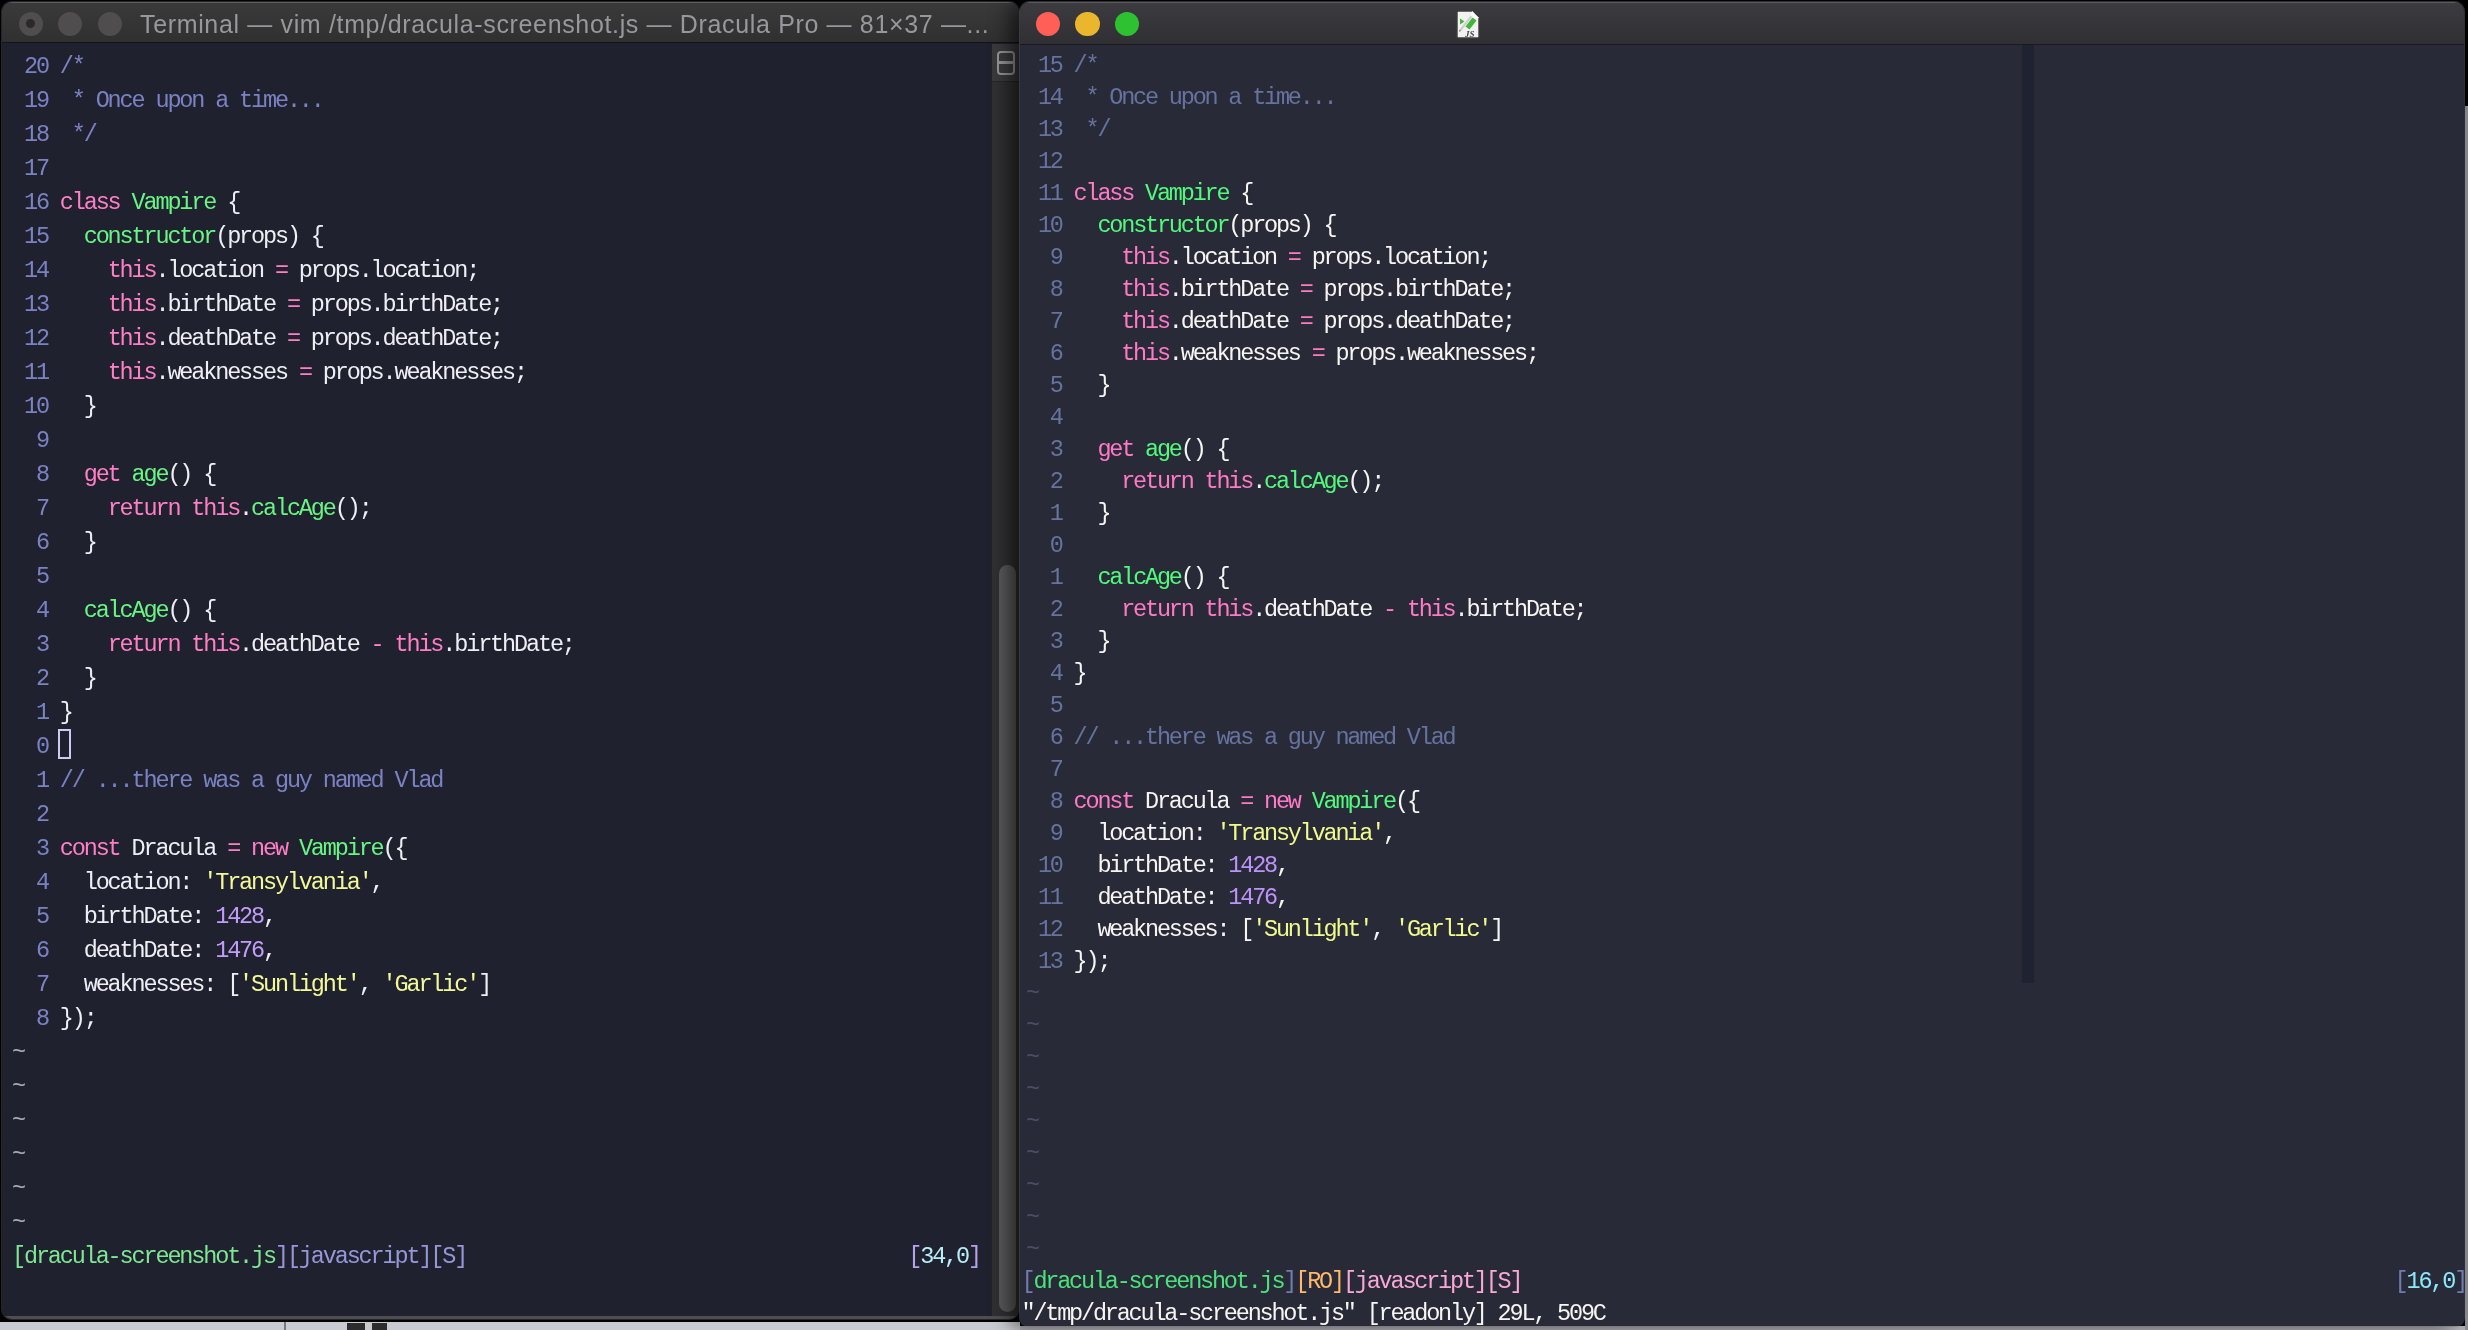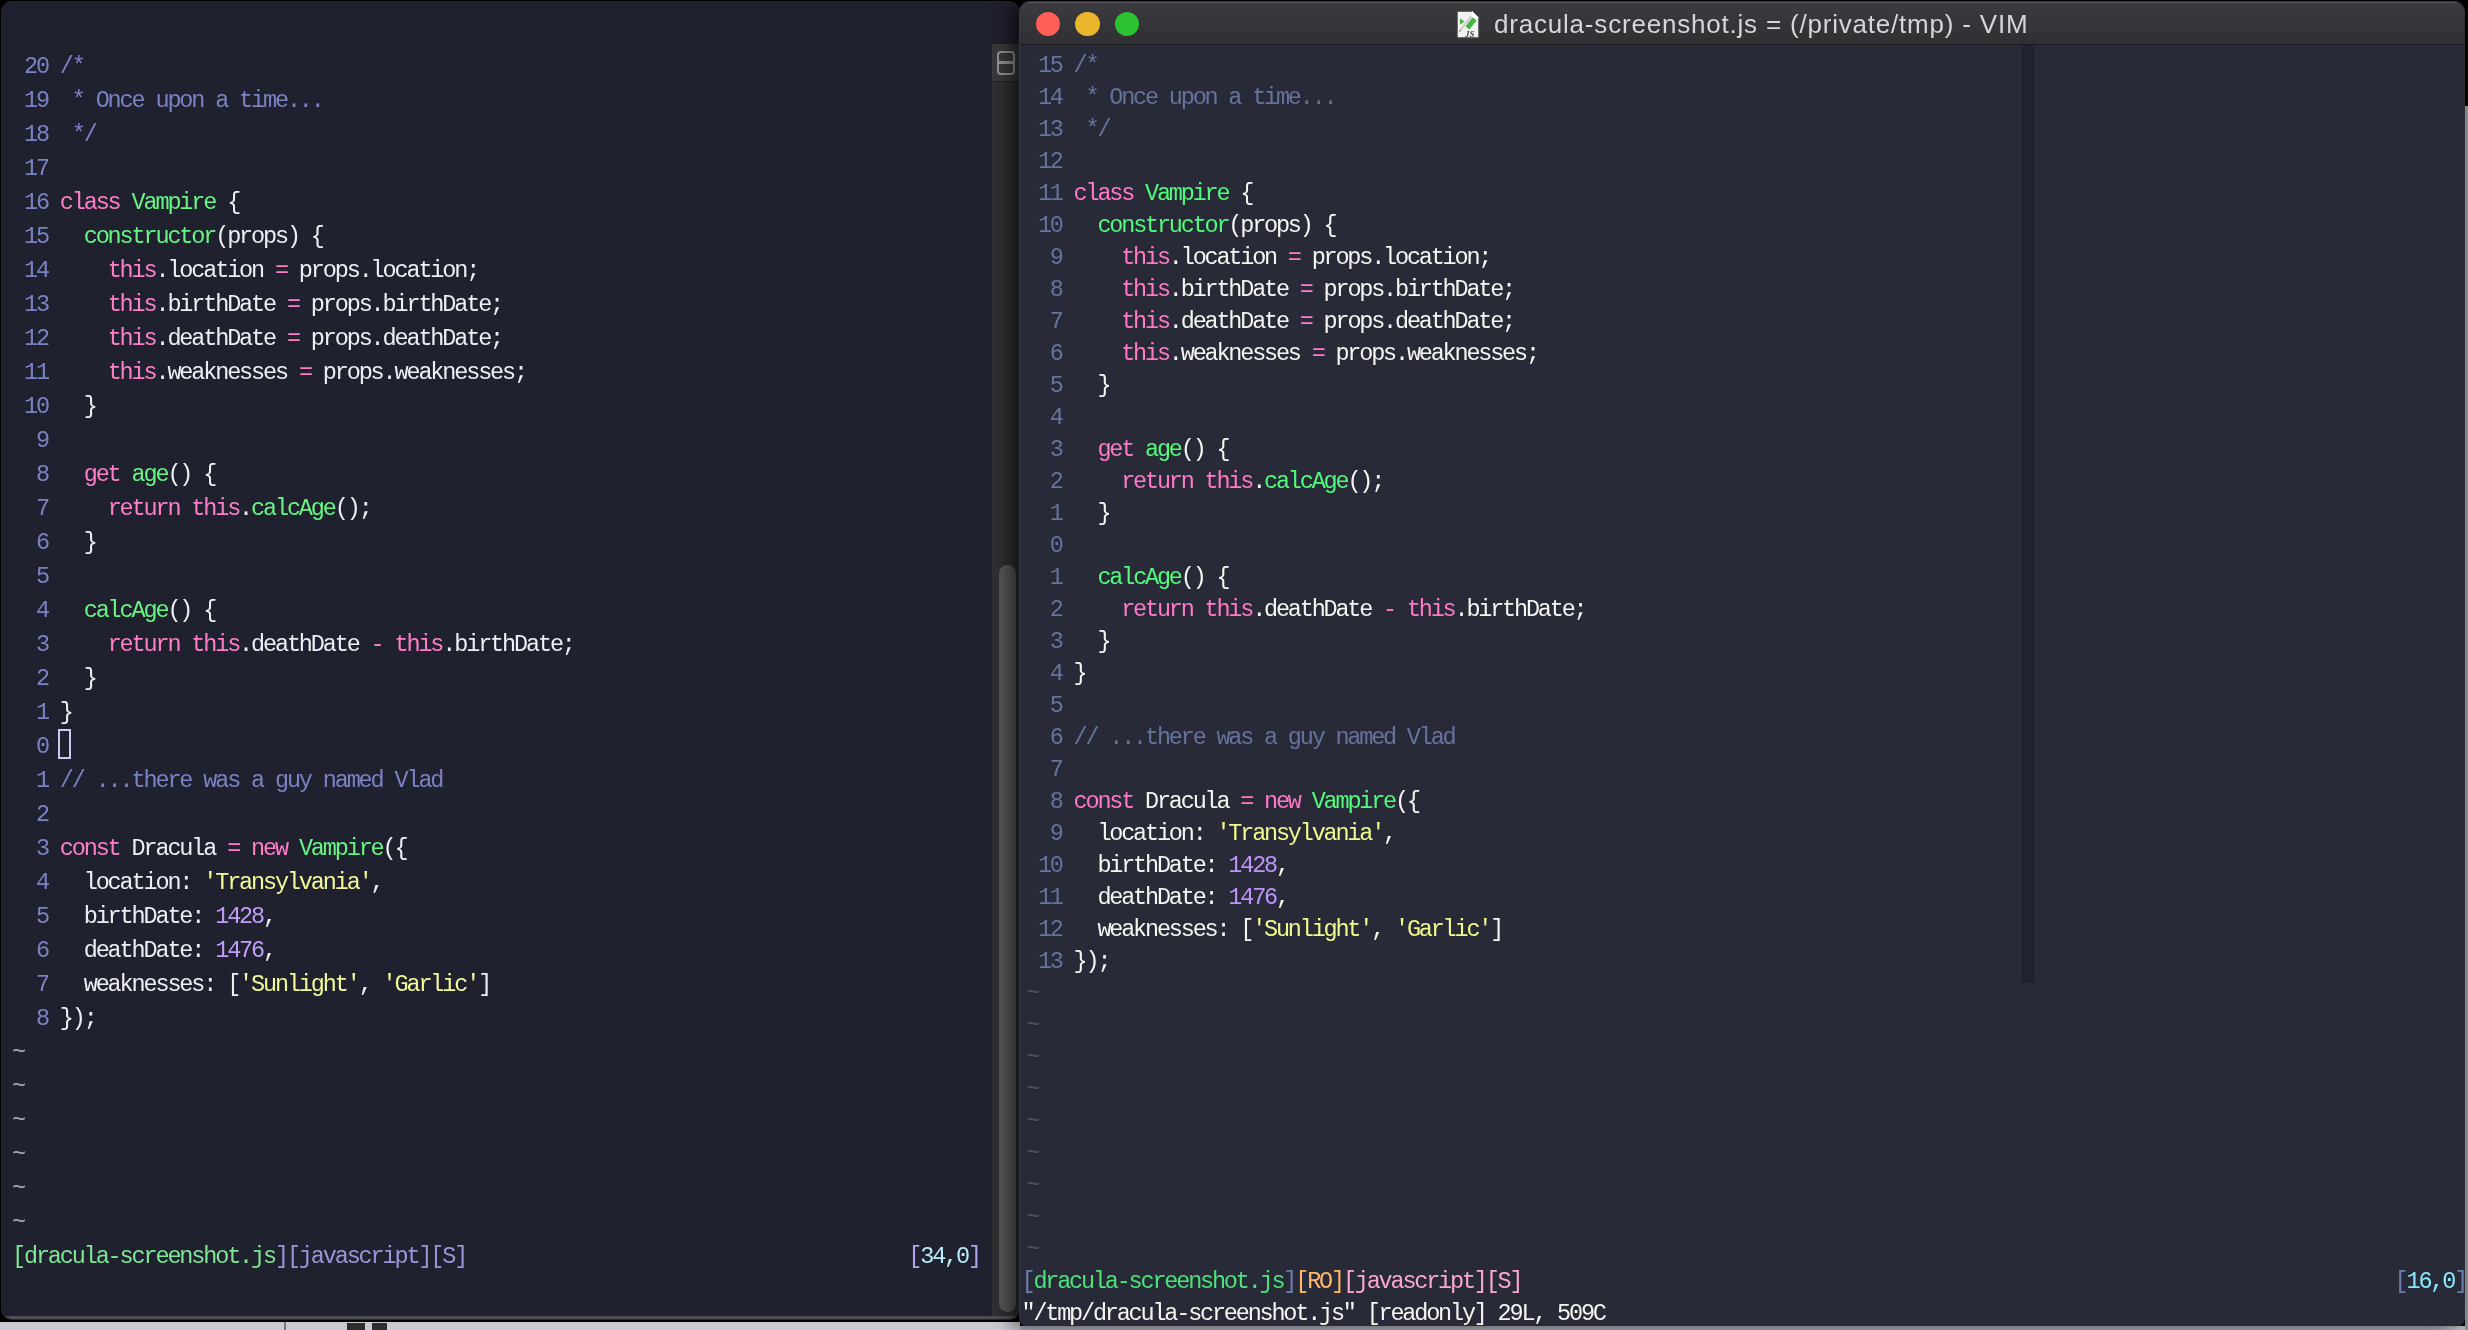--- a/index.html
+++ b/index.html
@@ -1,20 +1,27 @@
 <!DOCTYPE html>
 <html><head><meta charset="utf-8"><style>*{margin:0;padding:0;box-sizing:border-box}html,body{width:2468px;height:1330px;background:#010102;overflow:hidden}i{font-style:normal}.abs{position:absolute}.mono{font-family:"Liberation Mono",monospace;font-size:23.5px;letter-spacing:-2.15px;white-space:pre;}</style></head><body>
 <div class="abs" style="left:0;top:0;width:2468px;height:1330px;overflow:hidden">
     <div class="abs" style="left:0;top:1322px;width:1020px;height:8px;background:#cacbd1"></div>
     <div class="abs" style="left:1020px;top:1326px;width:1448px;height:4px;background:#b2b2b8"></div>
     <div class="abs" style="left:284px;top:1322px;width:2px;height:8px;background:#77777f"></div>
     <div class="abs" style="left:347px;top:1323px;width:18px;height:7px;background:#2d2d2d"></div>
     <div class="abs" style="left:372px;top:1323px;width:15px;height:7px;background:#2d2d2d"></div>
     <div class="abs" style="left:2465px;top:106px;width:3px;height:1224px;background:#8e8e95"></div>
     <div class="abs" style="left:2px;top:2px;width:1017px;height:1317px;border-radius:10px;background:#20212e;overflow:hidden;box-shadow:0 0 0 1px rgba(110,110,118,0.35)">
+      <div class="abs" style="left:0;top:0;width:100%;height:41px;background:linear-gradient(#3a3a3b,#303031);border-bottom:1px solid #141416;box-shadow:inset 0 1px 0 rgba(255,255,255,0.18)">
+        <div class="abs" style="left:16.5px;top:9.8px;width:24px;height:24px;border-radius:50%;background:#4f4d4e"></div>
+        <div class="abs" style="left:56px;top:9.8px;width:24px;height:24px;border-radius:50%;background:#4f4d4e"></div>
+        <div class="abs" style="left:96.3px;top:9.8px;width:24px;height:24px;border-radius:50%;background:#4f4d4e"></div>
+        <div class="abs" style="left:24px;top:17.3px;width:9px;height:9px;border-radius:50%;background:#2b2a2b"></div>
+        <div class="abs" style="left:138px;top:0;width:860px;height:44px;line-height:44px;font-family:'Liberation Sans',sans-serif;font-size:25px;color:#98989c;white-space:nowrap;letter-spacing:0.65px" id="ltitle">Terminal — vim /tmp/dracula-screenshot.js — Dracula Pro — 81×37 —...</div>
+      </div>
       <div class="abs" style="left:989px;top:42px;width:28px;height:1275px;background:#303032;border-left:1px solid #232325"></div>
       <div class="abs" style="left:990px;top:42px;width:27px;height:38px;background:#3a3a3d;border-bottom:1px solid #262628"></div>
       <div class="abs" style="left:995px;top:49px;width:18px;height:24px;border:2px solid #96969a;border-radius:4px"></div>
       <div class="abs" style="left:997px;top:59px;width:14px;height:3px;background:#96969a"></div>
       <div class="abs" style="left:997px;top:563px;width:17px;height:747px;border-radius:8.5px;background:#59595b"></div>
       <div class="abs mono" style="left:10.0px;top:48.0px;line-height:34.0px"><div><i style="color:#7b82c4"> 20 </i><i style="color:#7b82c4">/*</i></div><div><i style="color:#7b82c4"> 19 </i><i style="color:#7b82c4"> * Once upon a time...</i></div><div><i style="color:#7b82c4"> 18 </i><i style="color:#7b82c4"> */</i></div><div><i style="color:#7b82c4"> 17 </i></div><div><i style="color:#7b82c4"> 16 </i><i style="color:#ff7fc7">class</i><i style="color:#edeff4"> </i><i style="color:#67f583">Vampire</i><i style="color:#edeff4"> {</i></div><div><i style="color:#7b82c4"> 15 </i><i style="color:#edeff4">  </i><i style="color:#67f583">constructor</i><i style="color:#edeff4">(props) {</i></div><div><i style="color:#7b82c4"> 14 </i><i style="color:#edeff4">    </i><i style="color:#ff7fc7">this</i><i style="color:#edeff4">.location </i><i style="color:#ff7fc7">=</i><i style="color:#edeff4"> props.location;</i></div><div><i style="color:#7b82c4"> 13 </i><i style="color:#edeff4">    </i><i style="color:#ff7fc7">this</i><i style="color:#edeff4">.birthDate </i><i style="color:#ff7fc7">=</i><i style="color:#edeff4"> props.birthDate;</i></div><div><i style="color:#7b82c4"> 12 </i><i style="color:#edeff4">    </i><i style="color:#ff7fc7">this</i><i style="color:#edeff4">.deathDate </i><i style="color:#ff7fc7">=</i><i style="color:#edeff4"> props.deathDate;</i></div><div><i style="color:#7b82c4"> 11 </i><i style="color:#edeff4">    </i><i style="color:#ff7fc7">this</i><i style="color:#edeff4">.weaknesses </i><i style="color:#ff7fc7">=</i><i style="color:#edeff4"> props.weaknesses;</i></div><div><i style="color:#7b82c4"> 10 </i><i style="color:#edeff4">  }</i></div><div><i style="color:#7b82c4">  9 </i></div><div><i style="color:#7b82c4">  8 </i><i style="color:#edeff4">  </i><i style="color:#ff7fc7">get</i><i style="color:#edeff4"> </i><i style="color:#67f583">age</i><i style="color:#edeff4">() {</i></div><div><i style="color:#7b82c4">  7 </i><i style="color:#edeff4">    </i><i style="color:#ff7fc7">return</i><i style="color:#edeff4"> </i><i style="color:#ff7fc7">this</i><i style="color:#edeff4">.</i><i style="color:#67f583">calcAge</i><i style="color:#edeff4">();</i></div><div><i style="color:#7b82c4">  6 </i><i style="color:#edeff4">  }</i></div><div><i style="color:#7b82c4">  5 </i></div><div><i style="color:#7b82c4">  4 </i><i style="color:#edeff4">  </i><i style="color:#67f583">calcAge</i><i style="color:#edeff4">() {</i></div><div><i style="color:#7b82c4">  3 </i><i style="color:#edeff4">    </i><i style="color:#ff7fc7">return</i><i style="color:#edeff4"> </i><i style="color:#ff7fc7">this</i><i style="color:#edeff4">.deathDate </i><i style="color:#ff7fc7">-</i><i style="color:#edeff4"> </i><i style="color:#ff7fc7">this</i><i style="color:#edeff4">.birthDate;</i></div><div><i style="color:#7b82c4">  2 </i><i style="color:#edeff4">  }</i></div><div><i style="color:#7b82c4">  1 </i><i style="color:#edeff4">}</i></div><div><i style="color:#7b82c4">  0 </i></div><div><i style="color:#7b82c4">  1 </i><i style="color:#7b82c4">// ...there was a guy named Vlad</i></div><div><i style="color:#7b82c4">  2 </i></div><div><i style="color:#7b82c4">  3 </i><i style="color:#ff7fc7">const</i><i style="color:#edeff4"> Dracula </i><i style="color:#ff7fc7">=</i><i style="color:#edeff4"> </i><i style="color:#ff7fc7">new</i><i style="color:#edeff4"> </i><i style="color:#67f583">Vampire</i><i style="color:#edeff4">({</i></div><div><i style="color:#7b82c4">  4 </i><i style="color:#edeff4">  location: </i><i style="color:#f3f998">'Transylvania'</i><i style="color:#edeff4">,</i></div><div><i style="color:#7b82c4">  5 </i><i style="color:#edeff4">  birthDate: </i><i style="color:#c09df8">1428</i><i style="color:#edeff4">,</i></div><div><i style="color:#7b82c4">  6 </i><i style="color:#edeff4">  deathDate: </i><i style="color:#c09df8">1476</i><i style="color:#edeff4">,</i></div><div><i style="color:#7b82c4">  7 </i><i style="color:#edeff4">  weaknesses: [</i><i style="color:#f3f998">'Sunlight'</i><i style="color:#edeff4">, </i><i style="color:#f3f998">'Garlic'</i><i style="color:#edeff4">]</i></div><div><i style="color:#7b82c4">  8 </i><i style="color:#edeff4">});</i></div><div><i style="color:#a6aab4">~</i></div><div><i style="color:#a6aab4">~</i></div><div><i style="color:#a6aab4">~</i></div><div><i style="color:#a6aab4">~</i></div><div><i style="color:#a6aab4">~</i></div><div><i style="color:#a6aab4">~</i></div><div><i style="color:#7de793">[dracula-screenshot.js</i><i style="color:#9597d8">][javascript][S]</i></div><div>&nbsp;</div></div>
       <div class="abs" style="left:56.3px;top:726.5px;width:12.5px;height:30px;border:2px solid #c9cdf2"></div>
       <div class="abs mono" style="left:906.25px;top:1238.0px;line-height:34.0px"><i style="color:#b2a3ea">[</i><i style="color:#b7edf8">34,0</i><i style="color:#b2a3ea">]</i></div>
       <div class="abs" style="left:0;bottom:0;width:100%;height:3px;background:#4e4e50"></div>
     </div>
@@ -28,20 +35,19 @@
             <path d="M1 2 Q1 1 2 1 L16 1 L23 8 L23 27 Q23 28 22 28 L2 28 Q1 28 1 27 Z" fill="#f2f2f2" stroke="#3c3c3c" stroke-width="1.4"></path>
             <path d="M16 1 L16 8 L23 8 Z" fill="#c8c8c8"></path>
             <path d="M16 1 L23 8 L16 8 Q15.2 8 15.2 7.2 Z" fill="#ffffff"></path>
             <path d="M4 8.5 L8.5 11.5 L4 14.5 Z" fill="#44b53c"></path>
             <path d="M9.5 16.5 L16.5 7.5 L20.5 10.5 L13.5 19.5 Z" fill="#44b53c"></path>
             <path d="M3.5 19.5 L14.5 5.5 L16.2 6.9 L5.2 20.9 Z" fill="#cfcfcf"></path>
             <path d="M3.5 19.5 L5.2 20.9 L3 21.8 Z" fill="#7a7a7a"></path>
             <text x="9" y="27" font-family="Liberation Serif" font-style="italic" font-weight="bold" font-size="9" fill="#454545">JS</text>
           </svg>
         </div>
-        <div class="abs" style="left:474px;top:0;width:700px;height:45px;line-height:45px;font-family:'Liberation Sans',sans-serif;font-size:26px;color:#d6d6d8;white-space:nowrap;letter-spacing:0.8px" id="rtitle">dracula-screenshot.js = (/private/tmp) - VIM</div>
       </div>
       <div class="abs" style="left:1002px;top:43px;width:12px;height:938px;background:#1f2230"></div>
       <div class="abs mono" style="left:6.0px;top:48.0px;line-height:32.0px;letter-spacing:-2.2px"><div><i style="color:#66739e"> 15 </i><i style="color:#66739e">/*</i></div><div><i style="color:#66739e"> 14 </i><i style="color:#66739e"> * Once upon a time...</i></div><div><i style="color:#66739e"> 13 </i><i style="color:#66739e"> */</i></div><div><i style="color:#66739e"> 12 </i></div><div><i style="color:#66739e"> 11 </i><i style="color:#ff79c6">class</i><i style="color:#f5f6f1"> </i><i style="color:#50fa7b">Vampire</i><i style="color:#f5f6f1"> {</i></div><div><i style="color:#66739e"> 10 </i><i style="color:#f5f6f1">  </i><i style="color:#50fa7b">constructor</i><i style="color:#f5f6f1">(props) {</i></div><div><i style="color:#66739e">  9 </i><i style="color:#f5f6f1">    </i><i style="color:#ff79c6">this</i><i style="color:#f5f6f1">.location </i><i style="color:#ff79c6">=</i><i style="color:#f5f6f1"> props.location;</i></div><div><i style="color:#66739e">  8 </i><i style="color:#f5f6f1">    </i><i style="color:#ff79c6">this</i><i style="color:#f5f6f1">.birthDate </i><i style="color:#ff79c6">=</i><i style="color:#f5f6f1"> props.birthDate;</i></div><div><i style="color:#66739e">  7 </i><i style="color:#f5f6f1">    </i><i style="color:#ff79c6">this</i><i style="color:#f5f6f1">.deathDate </i><i style="color:#ff79c6">=</i><i style="color:#f5f6f1"> props.deathDate;</i></div><div><i style="color:#66739e">  6 </i><i style="color:#f5f6f1">    </i><i style="color:#ff79c6">this</i><i style="color:#f5f6f1">.weaknesses </i><i style="color:#ff79c6">=</i><i style="color:#f5f6f1"> props.weaknesses;</i></div><div><i style="color:#66739e">  5 </i><i style="color:#f5f6f1">  }</i></div><div><i style="color:#66739e">  4 </i></div><div><i style="color:#66739e">  3 </i><i style="color:#f5f6f1">  </i><i style="color:#ff79c6">get</i><i style="color:#f5f6f1"> </i><i style="color:#50fa7b">age</i><i style="color:#f5f6f1">() {</i></div><div><i style="color:#66739e">  2 </i><i style="color:#f5f6f1">    </i><i style="color:#ff79c6">return</i><i style="color:#f5f6f1"> </i><i style="color:#ff79c6">this</i><i style="color:#f5f6f1">.</i><i style="color:#50fa7b">calcAge</i><i style="color:#f5f6f1">();</i></div><div><i style="color:#66739e">  1 </i><i style="color:#f5f6f1">  }</i></div><div><i style="color:#66739e">  0 </i></div><div><i style="color:#66739e">  1 </i><i style="color:#f5f6f1">  </i><i style="color:#50fa7b">calcAge</i><i style="color:#f5f6f1">() {</i></div><div><i style="color:#66739e">  2 </i><i style="color:#f5f6f1">    </i><i style="color:#ff79c6">return</i><i style="color:#f5f6f1"> </i><i style="color:#ff79c6">this</i><i style="color:#f5f6f1">.deathDate </i><i style="color:#ff79c6">-</i><i style="color:#f5f6f1"> </i><i style="color:#ff79c6">this</i><i style="color:#f5f6f1">.birthDate;</i></div><div><i style="color:#66739e">  3 </i><i style="color:#f5f6f1">  }</i></div><div><i style="color:#66739e">  4 </i><i style="color:#f5f6f1">}</i></div><div><i style="color:#66739e">  5 </i></div><div><i style="color:#66739e">  6 </i><i style="color:#66739e">// ...there was a guy named Vlad</i></div><div><i style="color:#66739e">  7 </i></div><div><i style="color:#66739e">  8 </i><i style="color:#ff79c6">const</i><i style="color:#f5f6f1"> Dracula </i><i style="color:#ff79c6">=</i><i style="color:#f5f6f1"> </i><i style="color:#ff79c6">new</i><i style="color:#f5f6f1"> </i><i style="color:#50fa7b">Vampire</i><i style="color:#f5f6f1">({</i></div><div><i style="color:#66739e">  9 </i><i style="color:#f5f6f1">  location: </i><i style="color:#f1fa8c">'Transylvania'</i><i style="color:#f5f6f1">,</i></div><div><i style="color:#66739e"> 10 </i><i style="color:#f5f6f1">  birthDate: </i><i style="color:#bd93f9">1428</i><i style="color:#f5f6f1">,</i></div><div><i style="color:#66739e"> 11 </i><i style="color:#f5f6f1">  deathDate: </i><i style="color:#bd93f9">1476</i><i style="color:#f5f6f1">,</i></div><div><i style="color:#66739e"> 12 </i><i style="color:#f5f6f1">  weaknesses: [</i><i style="color:#f1fa8c">'Sunlight'</i><i style="color:#f5f6f1">, </i><i style="color:#f1fa8c">'Garlic'</i><i style="color:#f5f6f1">]</i></div><div><i style="color:#66739e"> 13 </i><i style="color:#f5f6f1">});</i></div><div><i style="color:#4a5168">~</i></div><div><i style="color:#4a5168">~</i></div><div><i style="color:#4a5168">~</i></div><div><i style="color:#4a5168">~</i></div><div><i style="color:#4a5168">~</i></div><div><i style="color:#4a5168">~</i></div><div><i style="color:#4a5168">~</i></div><div><i style="color:#4a5168">~</i></div><div><i style="color:#4a5168">~</i></div></div>
       <div class="abs mono" style="left:1.5px;top:1264.0px;line-height:32.0px;letter-spacing:-2.2px"><i style="color:#6f7cb0">[</i><i style="color:#4be27a">dracula-screenshot.js</i><i style="color:#6f7cb0">]</i><i style="color:#ffb86c">[RO]</i><i style="color:#f9a8d4">[javascript][S]</i></div>
       <div class="abs mono" style="left:1.5px;top:1296.0px;line-height:32.0px;letter-spacing:-2.2px"><i style="color:#f5f6f1">"/tmp/dracula-screenshot.js" [readonly] 29L, 509C</i></div>
       <div class="abs mono" style="left:1374.5px;top:1264.0px;line-height:32.0px"><i style="color:#6f7cb0">[</i><i style="color:#8be9fd">16,0</i><i style="color:#6f7cb0">]</i></div>
     </div>
   </div>
 </body></html>

